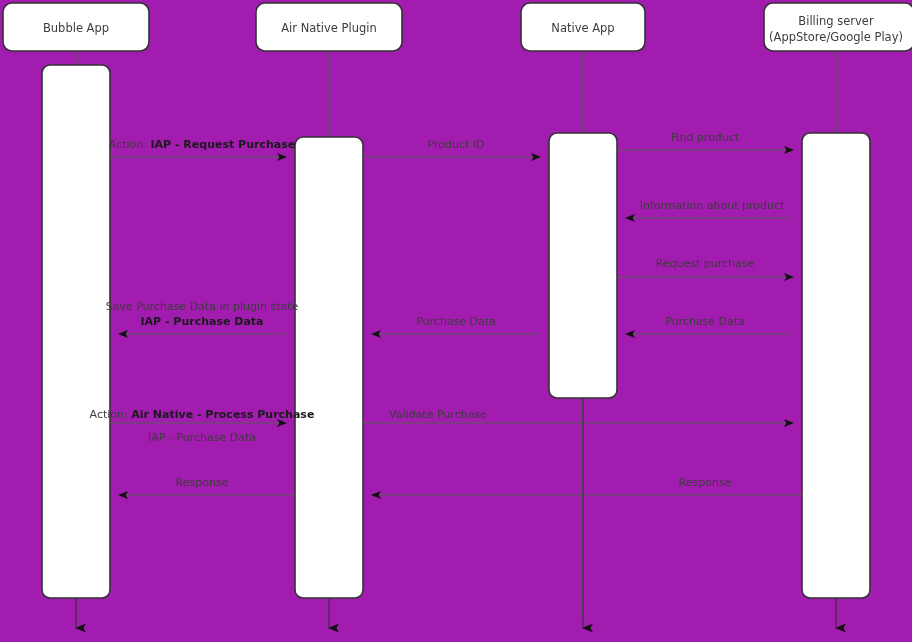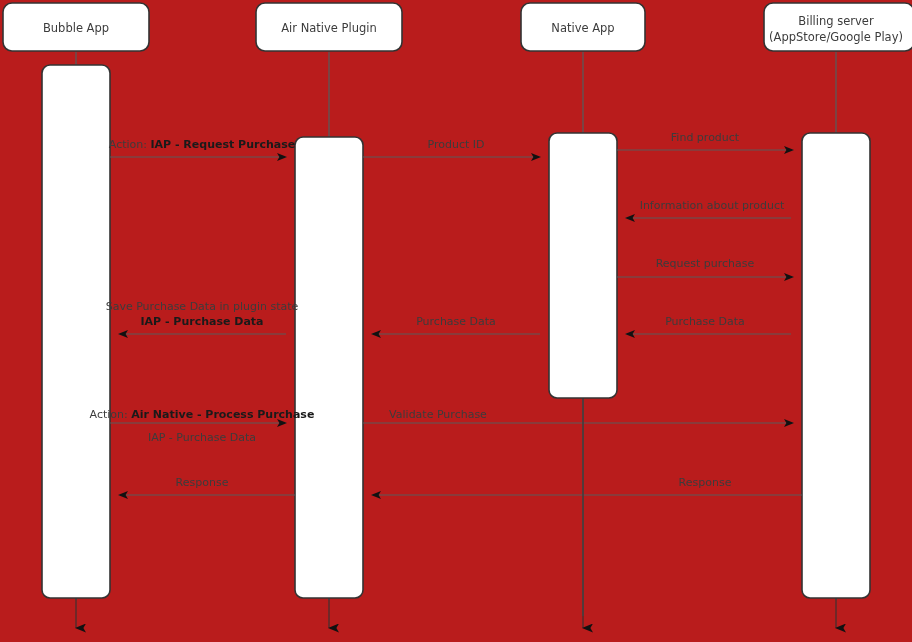--- a/index.html
+++ b/index.html
@@ -11,21 +11,21 @@
   body {
     width: 912px;
     height: 642px;
     overflow: hidden;
     font-family: "DejaVu Sans", "Liberation Sans", sans-serif;
   }
   #diagram-root {
     position: relative;
     width: 912px;
     height: 642px;
-    background: #b91c1c;
+    background: #a21caf;
   }
   svg#seq-svg {
     position: absolute;
     left: 0;
     top: 0;
     width: 912px;
     height: 642px;
     display: block;
   }
   .actor-box {

